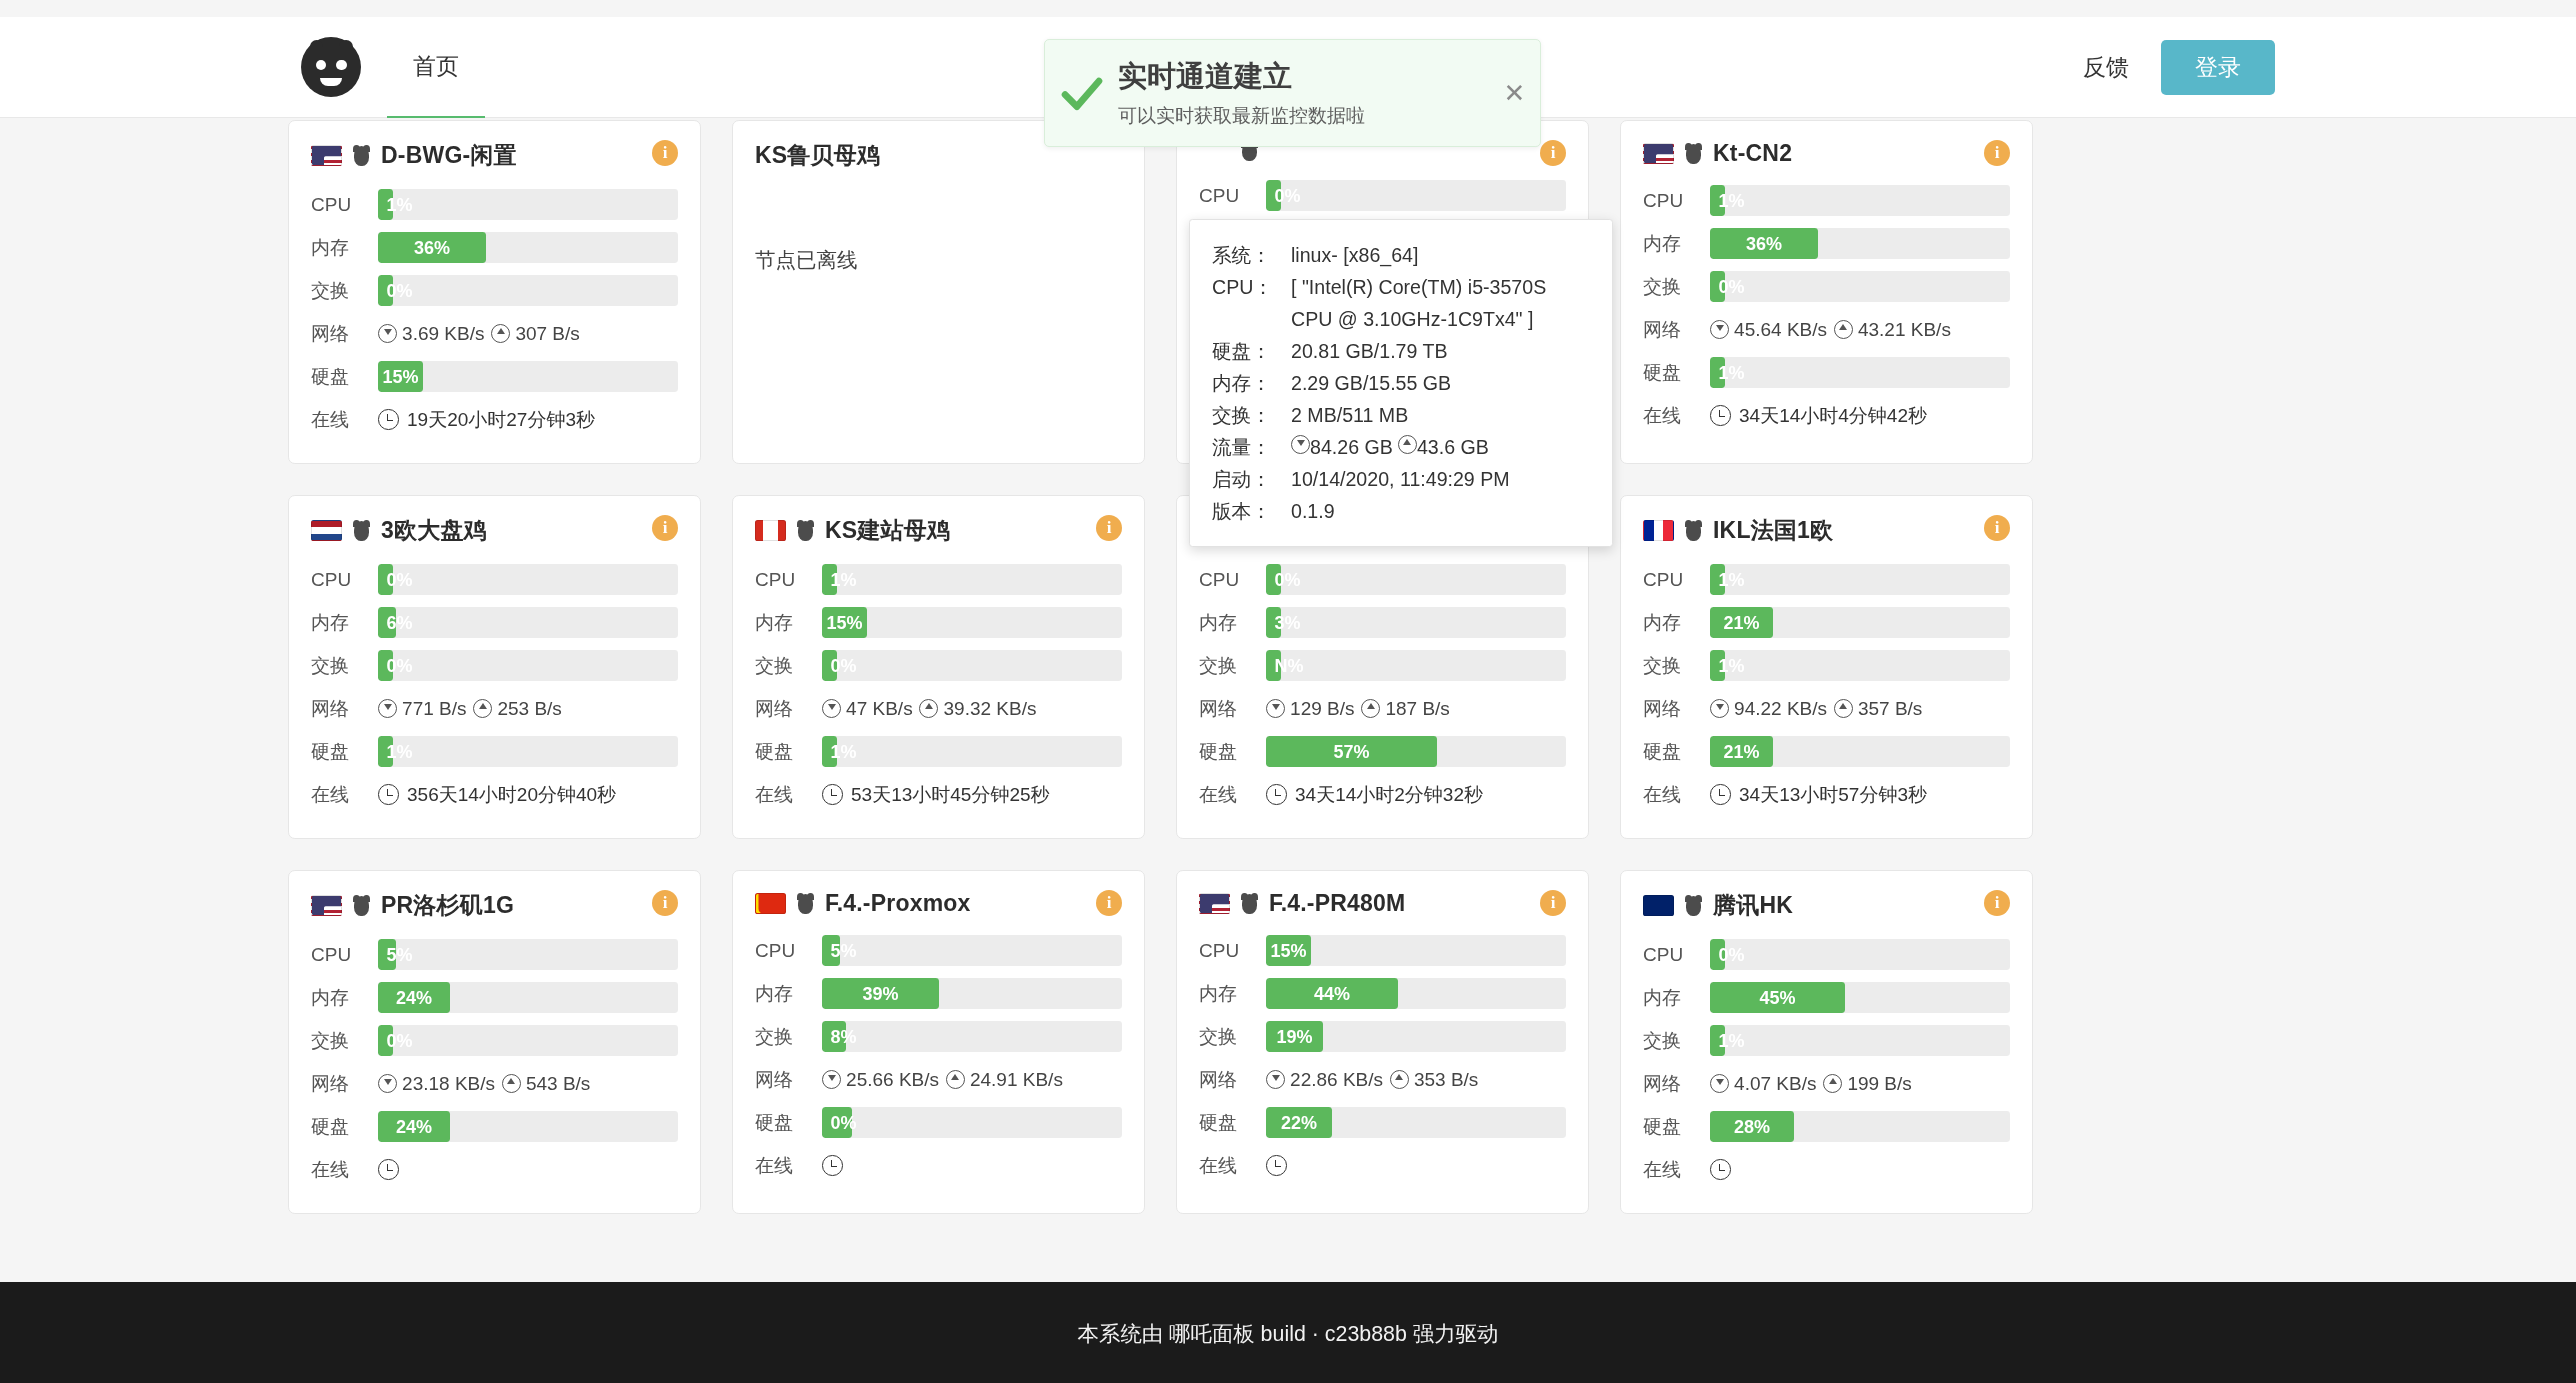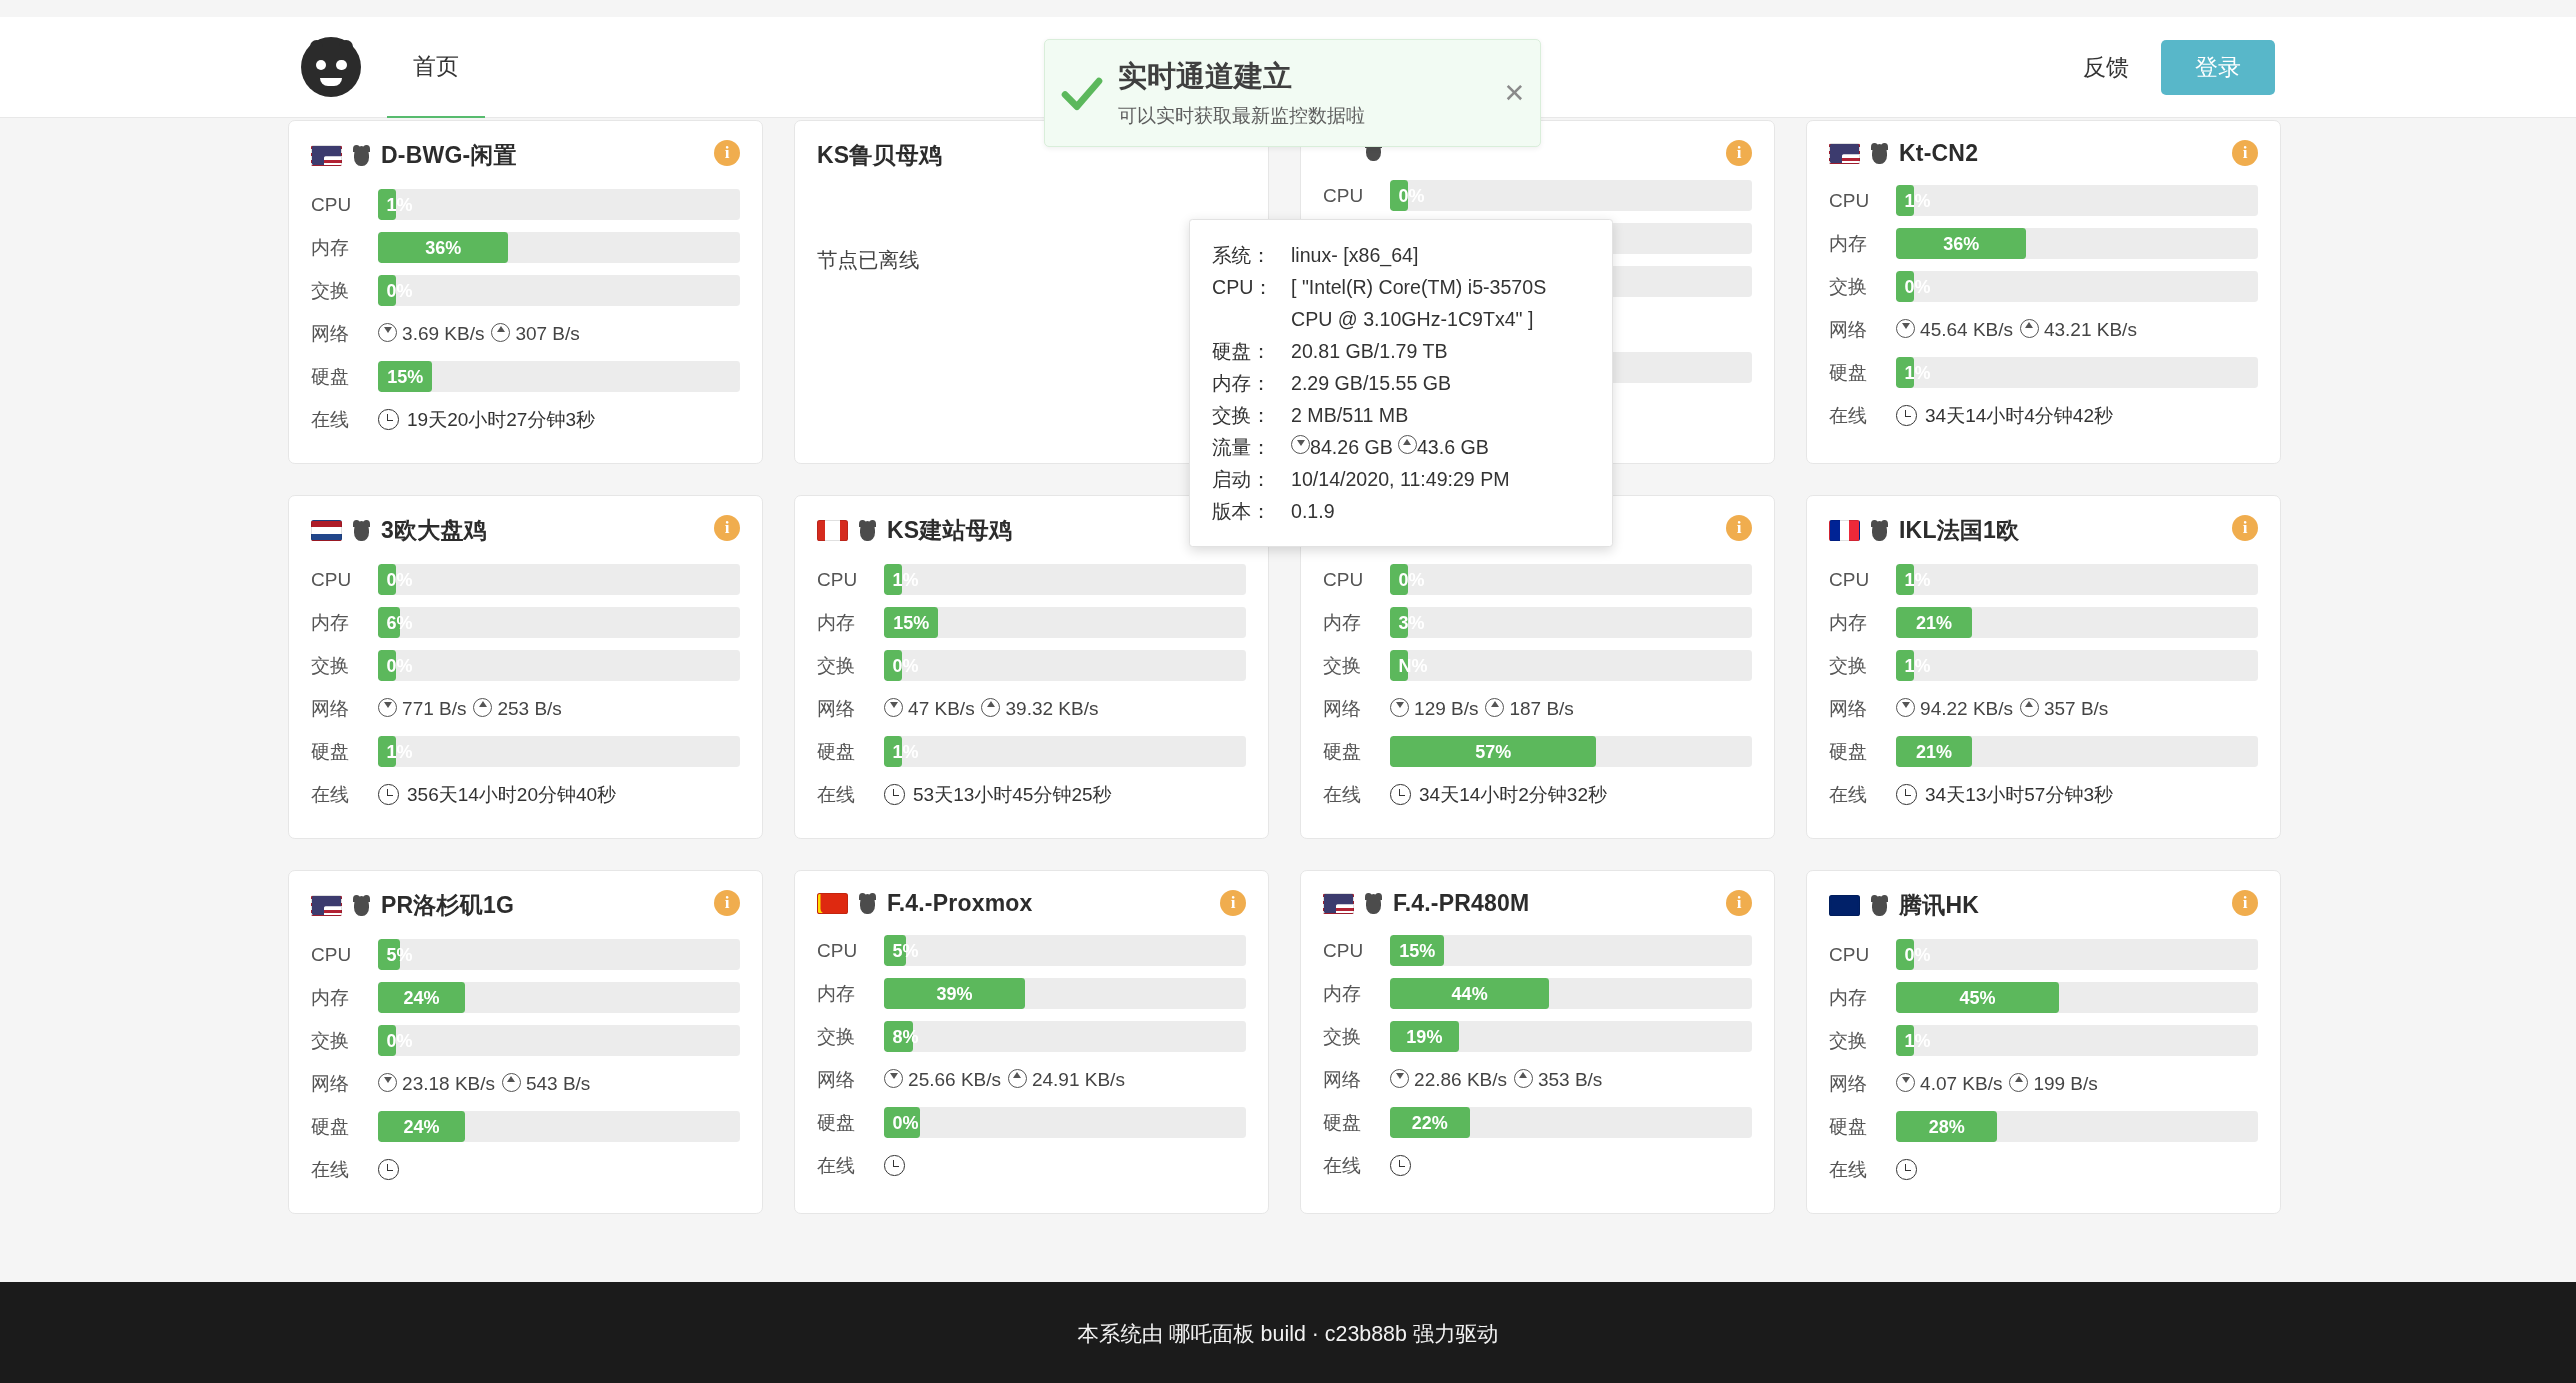--- a/index.html
+++ b/index.html
@@ -55,21 +55,21 @@
   .toast-title { font-size: 29px; color: #3f3f3f; font-weight: bold; margin-bottom: 6.8px; }
   .toast-sub { font-size: 19px; color: #5e5e5e; }
   .toast-close { width: 51px; text-align: center; font-size: 26px; color: #8a8a8a; cursor: pointer; }
 
   
   .grid {
     position: absolute; top: 120px; left: 288px; width: 2003px;
     display: flex; flex-wrap: wrap; gap: 31px 31px;
   }
   .card {
-    width: 475px; background: #fff; border: 0.9px solid #e6e6e6; border-radius: 6.8px;
+    width: 413px; background: #fff; border: 0.9px solid #e6e6e6; border-radius: 6.8px;
     padding: 19px 22px 22px 22px; position: relative;
   }
   .card-head { display: flex; align-items: center; margin-bottom: 12px; }
   .flag { width: 31px; height: 20.5px; border-radius: 2.6px; margin-right: 8.5px; flex: none; border: 0.9px solid rgba(0,0,0,0.12); overflow: hidden; position: relative; }
   .pet { width: 22px; height: 22px; margin-right: 8.5px; flex: none; position: relative; }
   .pet .body { position: absolute; inset: 1.7px 3.4px 0.9px 3.4px; background: #4c4c4c; border-radius: 50% 50% 45% 45%; }
   .pet .ear-l, .pet .ear-r { position: absolute; top: 0; width: 6.8px; height: 7.7px; background: #4c4c4c; border-radius: 50% 50% 0 0; }
   .pet .ear-l { left: 2.6px; } .pet .ear-r { right: 2.6px; }
   .card-title { font-size: 23px; color: #2c2c2c; font-weight: bold; letter-spacing: 0.2px; }
   .info-icon {
@@ -77,21 +77,21 @@
     border-radius: 50%; background: #f0ad4e; color: #fff; font-size: 17px;
     font-weight: bold; display: flex; align-items: center; justify-content: center;
     font-family: "Liberation Serif", serif; cursor: pointer;
   }
   .row { display: flex; align-items: center; height: 43px; }
   .row-label { width: 67px; font-size: 19px; color: #555; flex: none; }
   .bar-track { flex: 1; height: 31px; background: #ececec; border-radius: 3.4px; position: relative; overflow: hidden; }
   .bar-fill { position: absolute; left: 0; top: 0; bottom: 0; background: #5cb85c; border-radius: 3.4px; display: flex; align-items: center; }
   .bar-text { position: absolute; font-size: 18px; color: #fff; font-weight: bold; top: 50%; transform: translateY(-50%); white-space: nowrap; }
   .net-line { flex: 1; font-size: 19px; color: #444; display: flex; align-items: center; gap: 6.8px; }
-  .net-line .g { display: inline-flex; gap: 5.1px; }
+  .net-line .g { display: inline-flex; align-items: center; gap: 5.1px; }
   .circ { display: inline-block; width: 19px; height: 19px; border-radius: 50%; border: 1.7px solid #555; position: relative; }
   .circ::after { content: ""; position: absolute; left: 50%; top: 50%; width: 0; height: 0; transform: translate(-50%,-50%); }
   .arrow-dn::after { border-left: 4.3px solid transparent; border-right: 4.3px solid transparent; border-top: 6px solid #555; margin-top: -1.7px; }
   .arrow-up::after { border-left: 4.3px solid transparent; border-right: 4.3px solid transparent; border-bottom: 6px solid #555; margin-top: -2.6px; }
   .clock { display:inline-block; width: 20.5px; height: 20.5px; border-radius: 50%; border: 1.7px solid #333; position: relative; }
   .clock::before { content:""; position:absolute; left: 7.7px; top: 3.4px; width: 1.7px; height: 6.8px; background: #333; }
   .clock::after { content:""; position:absolute; left: 7.7px; top: 9.4px; width: 6px; height: 1.7px; background: #333; }
   .uptime-line { flex: 1; font-size: 19px; color: #333; display: flex; align-items: center; gap: 8.5px; }
   .offline-note { font-size: 20.5px; color: #444; margin-top: 22px; }
   .offline-note div { margin-bottom: 29px; }

